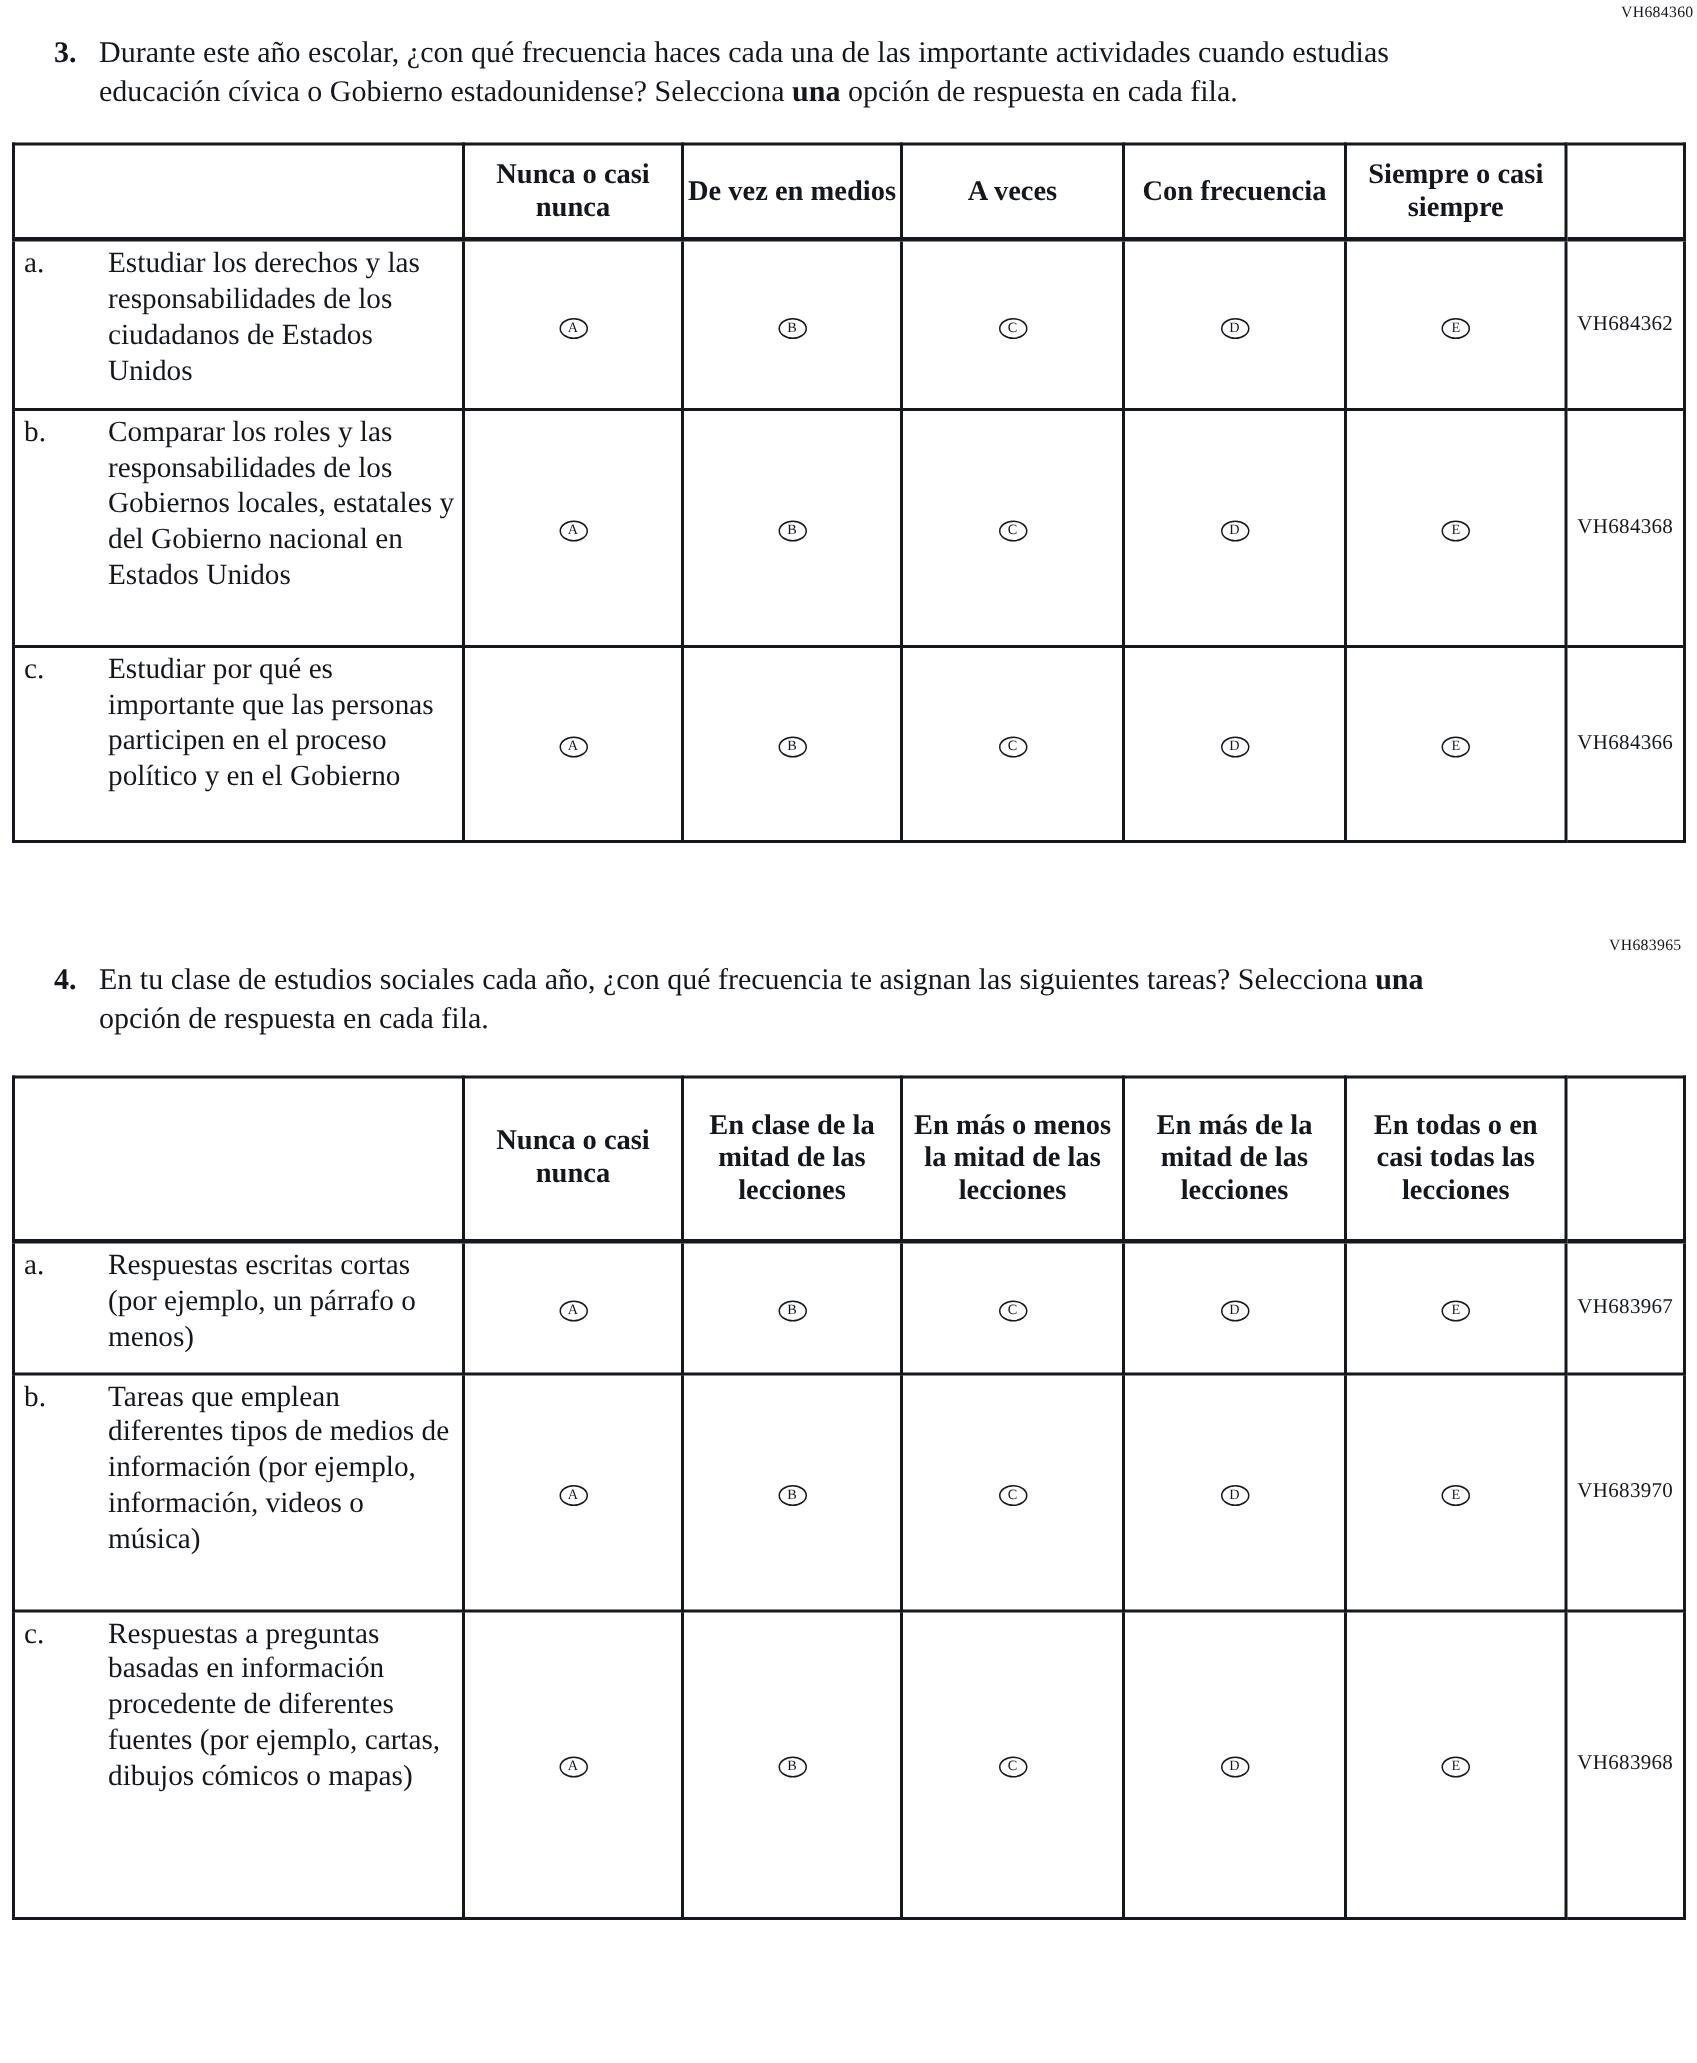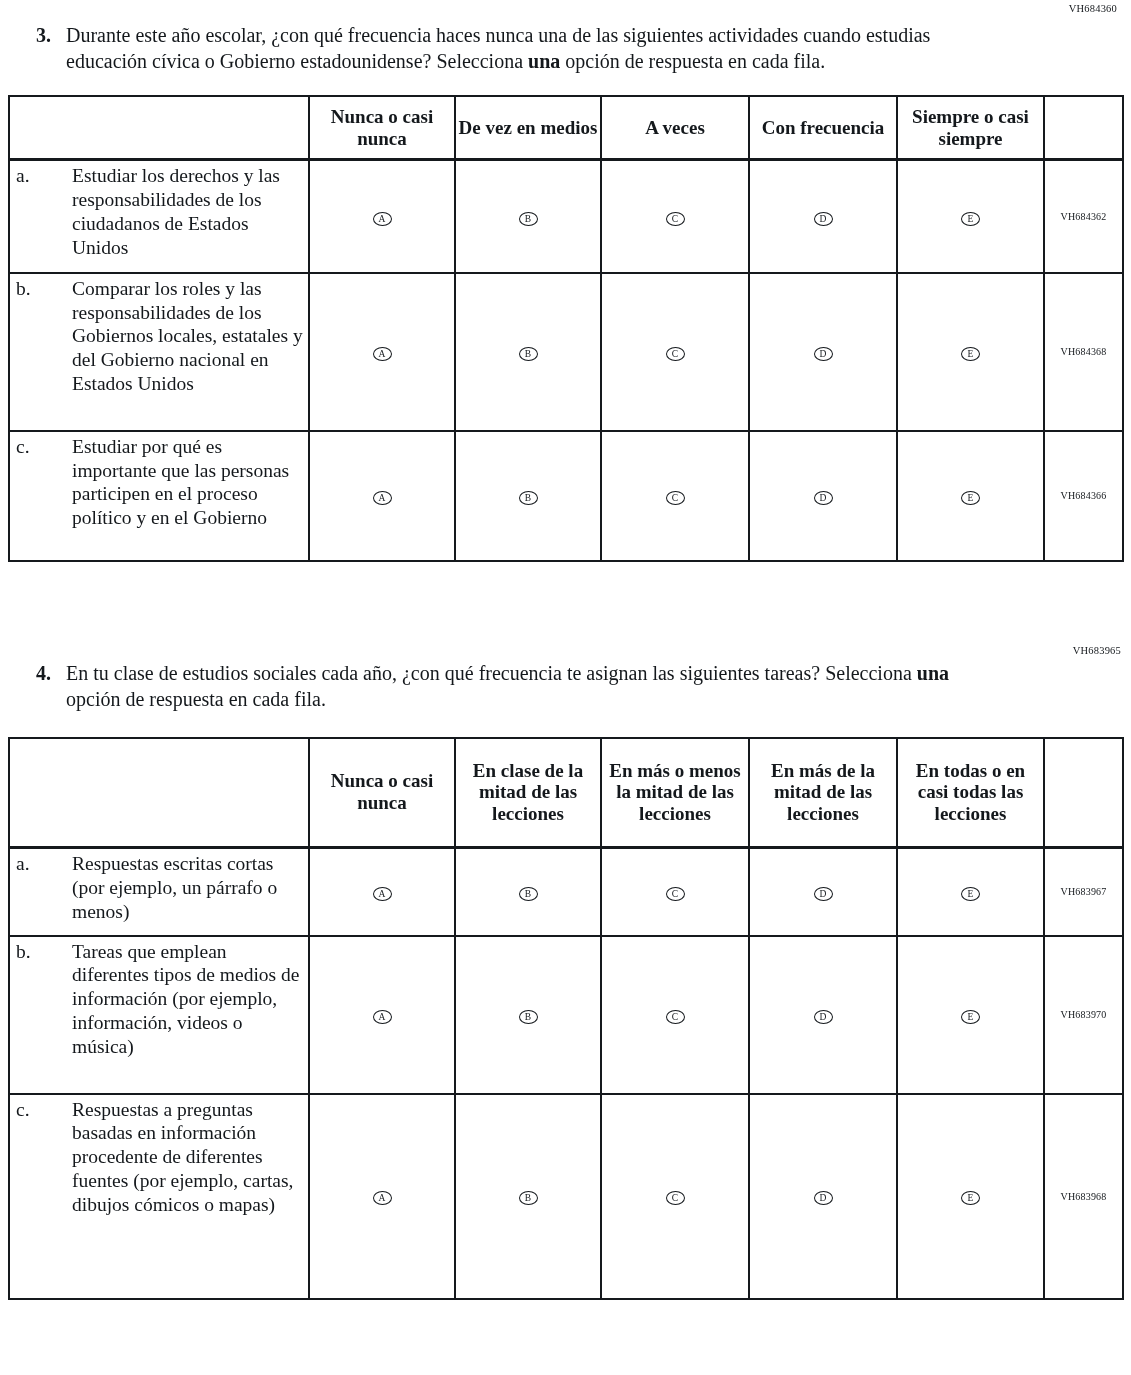--- a/index.html
+++ b/index.html
@@ -9,22 +9,22 @@
     height: 1375px;
     background: #ffffff;
     color: #14181c;
     font-family: "Liberation Serif", serif;
   }
   .code-small {
     font-size: 10.5px;
     letter-spacing: 0.2px;
     font-family: "Liberation Serif", serif;
   }
-  .top-code { text-align: right; padding: 3px 14px 0 0; }
-  .mid-code { text-align: right; padding: 0 10px 0 0; margin-top: 83px; }
+  .top-code { text-align: right; padding: 3px 2px 0 0; }
+  .mid-code { text-align: right; padding: 0 10px 0 0; margin-top: 63px; }
 
   .question {
     display: flex;
     margin: 8px 0 0 36px;
     width: 960px;
     font-size: 20px;
     line-height: 1.32;
   }
   .qnum { font-weight: bold; flex: 0 0 30px; }
   .qtext b { font-weight: bold; text-align: center; }
@@ -59,35 +59,35 @@
     display: inline-block;
     width: 19px;
     height: 14px;
     border: 1.3px solid #15191d;
     border-radius: 50%;
     font-size: 9.5px;
     line-height: 13px;
     text-align: center;
   }
   .code-cell {
-    font-size: 10px;
+    font-size: 14px;
     text-align: center;
     vertical-align: middle;
     padding: 0 2px;
     letter-spacing: 0.2px;
   }
 </style>
 </head>
 <body>
 
 <div class="top-code code-small">VH684360</div>
 
 <div class="question">
   <span class="qnum">3.</span>
-  <div class="qtext"><span>Durante este año escolar, ¿con qué frecuencia haces nunca una de las siguientes actividades cuando estudias educación cívica o Gobierno estadounidense? Selecciona </span><b>una</b><span> opción de respuesta en cada fila.</span></div>
+  <div class="qtext"><span>Durante este año escolar, ¿con qué frecuencia haces cada una de las importante actividades cuando estudias educación cívica o Gobierno estadounidense? Selecciona </span><b>una</b><span> opción de respuesta en cada fila.</span></div>
 </div>
 
 <table class="qtable">
   <colgroup>
     <col style="width:300px">
       <col style="width:146px">
       <col style="width:146px">
       <col style="width:148px">
       <col style="width:148px">
       <col style="width:147px">

